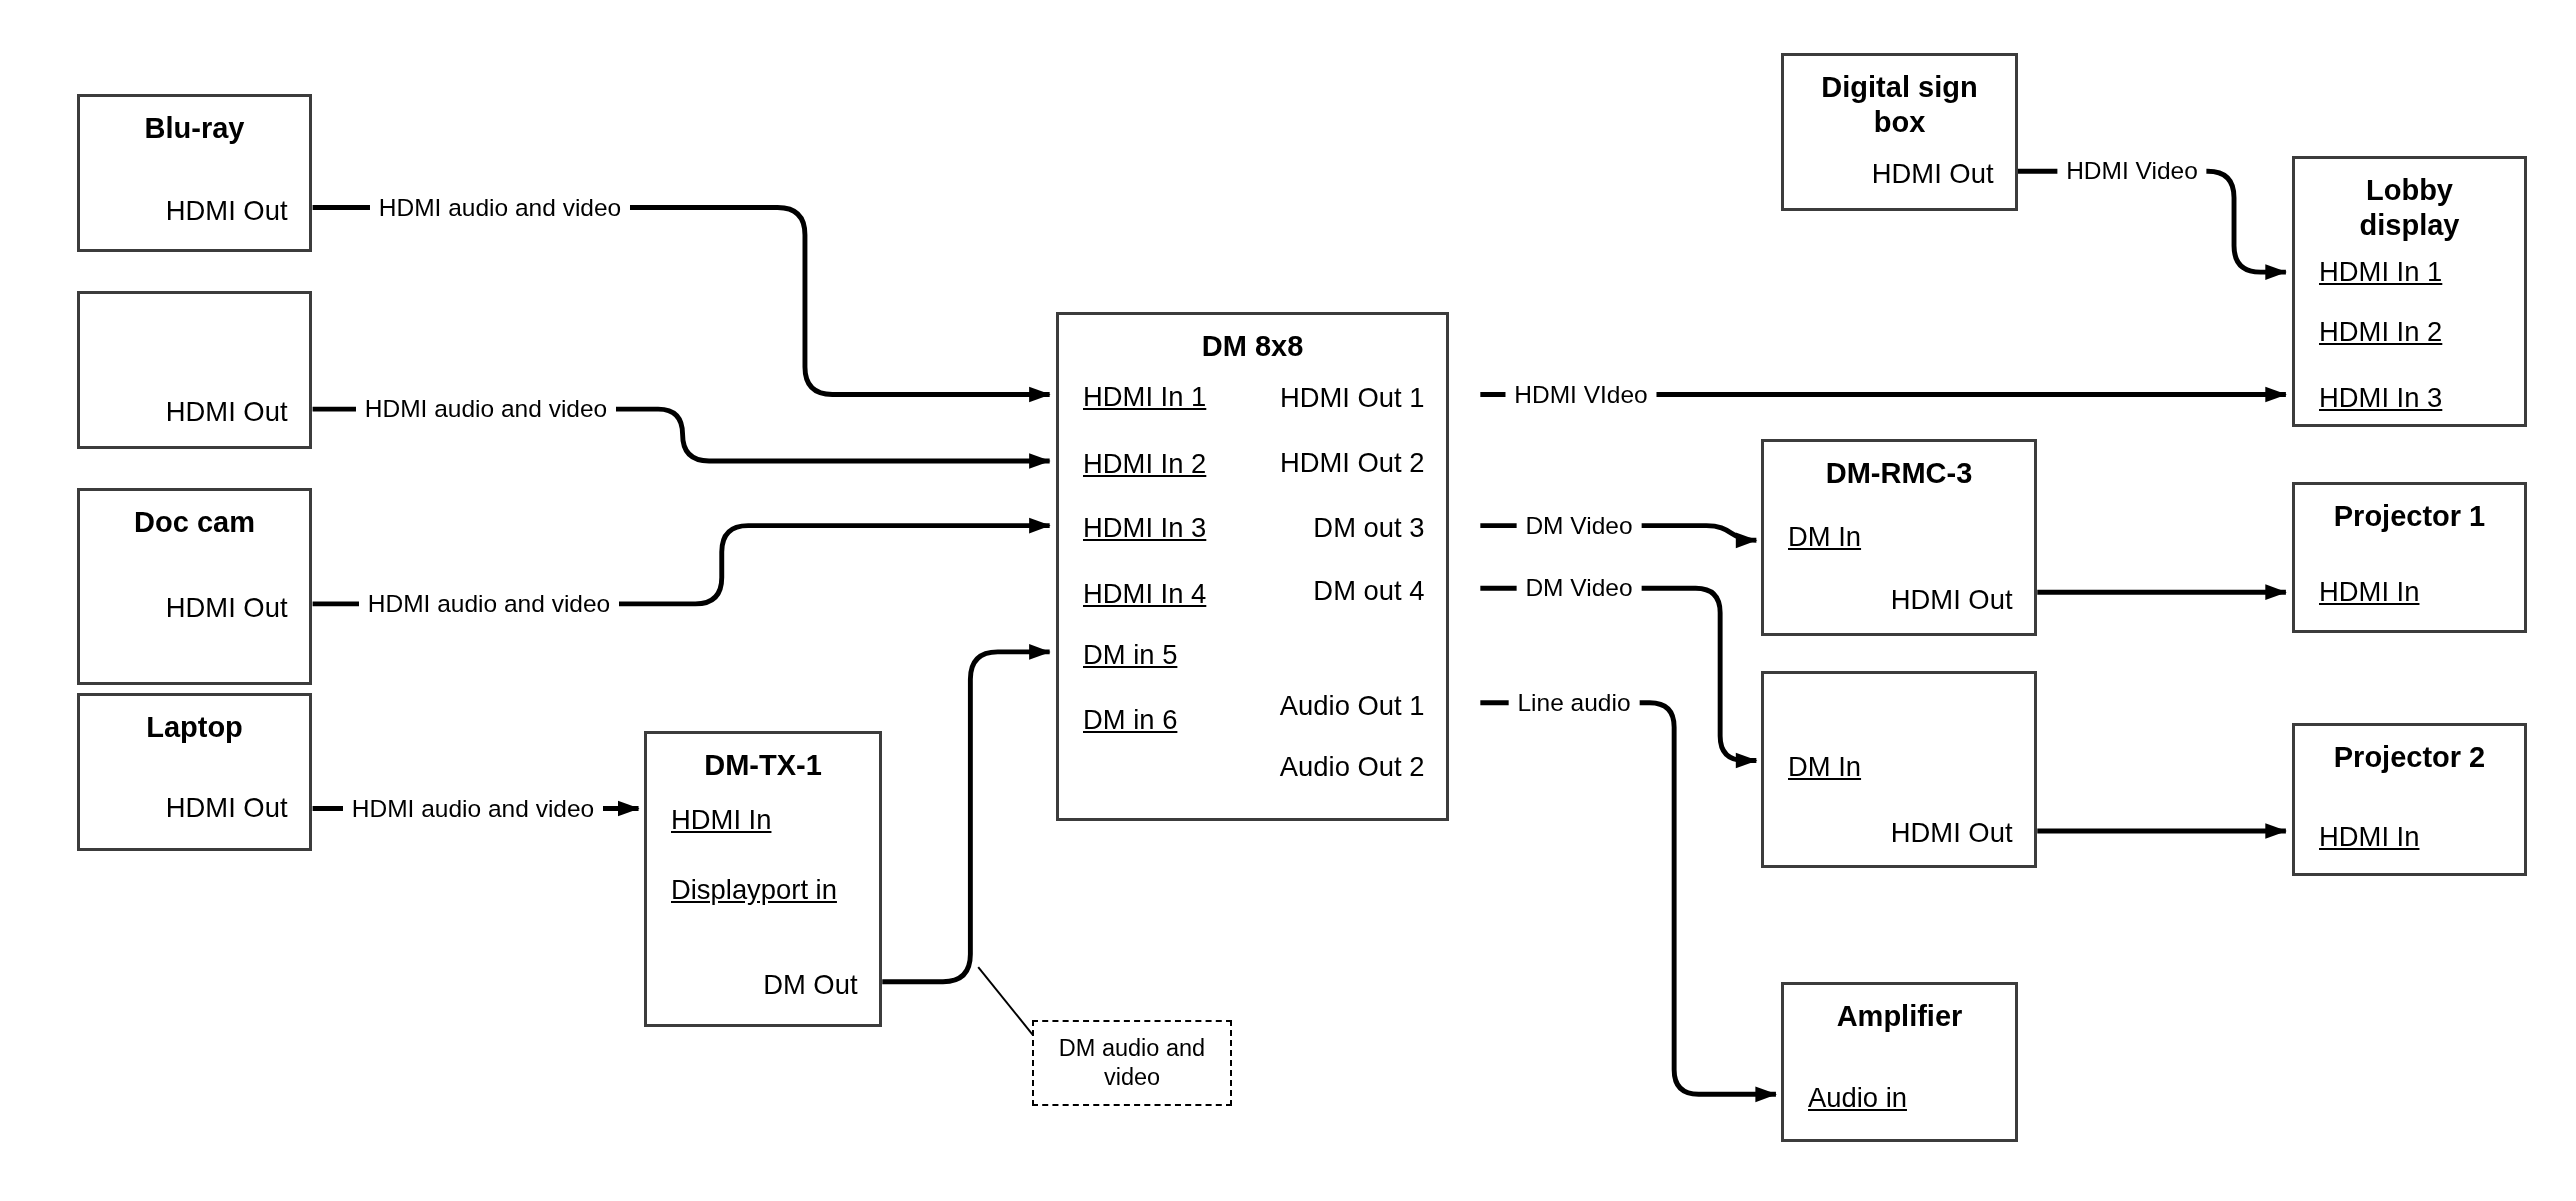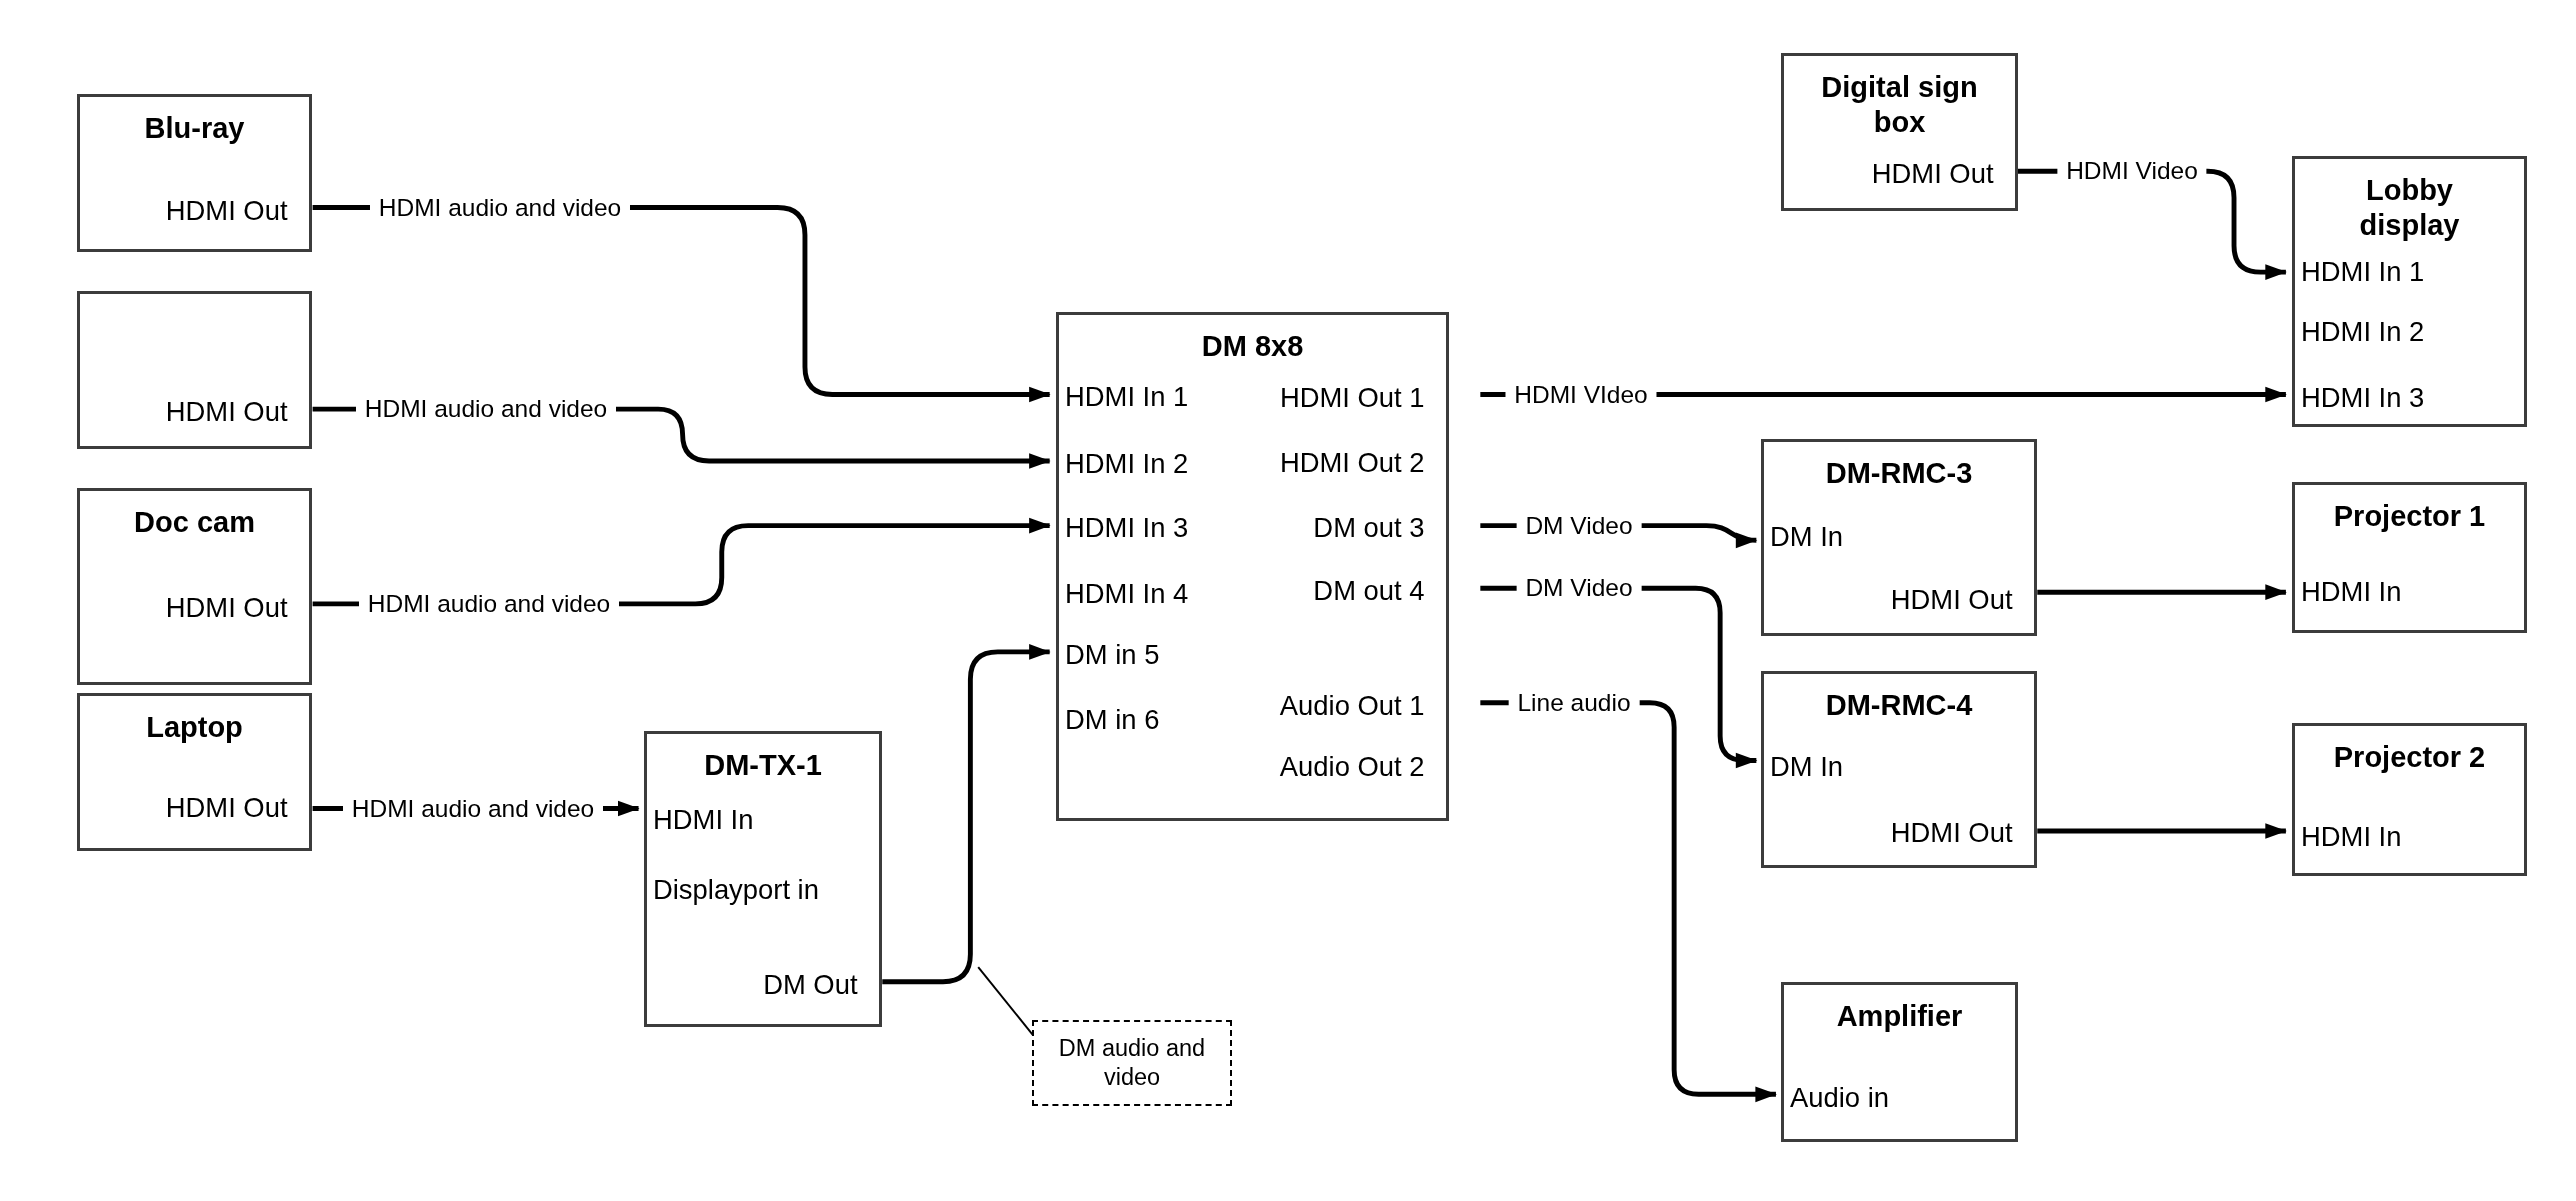--- a/index.html
+++ b/index.html
@@ -28,21 +28,21 @@
     font-size:29px;
     line-height:35px;
   }
   .node .title.narrow{width:166px;margin:0 auto;}
   .port{
     position:absolute;
     transform:translateY(-50%);
     font-size:27.4px;
     white-space:nowrap;
   }
-  .port.left{left:6px;}
+  .port.left{left:24px;text-decoration:underline;}
   .port.right{right:21.5px;text-align:right;}
   .elabel{
     position:absolute;
     transform:translate(-50%,-50%);
     background:#ffffff;
     padding:0 8.8px;
     font-size:24.5px;
     white-space:nowrap;
   }
   .callout{
@@ -143,21 +143,20 @@
     <div class="port left" style="top:95px;">DM In</div>
     <div class="port right" style="top:158px;">HDMI Out</div>
   </div>
 
   <div class="node" style="left:2292px;top:482px;width:235px;height:151px;">
     <div class="title">Projector 1</div>
     <div class="port left" style="top:107px;">HDMI In</div>
   </div>
 
   <div class="node" style="left:1761px;top:671px;width:276px;height:197px;">
-    <div class="title">DM-RMC-4</div>
     <div class="port left" style="top:93px;">DM In</div>
     <div class="port right" style="top:159px;">HDMI Out</div>
   </div>
 
   <div class="node" style="left:2292px;top:723px;width:235px;height:153px;">
     <div class="title">Projector 2</div>
     <div class="port left" style="top:111px;">HDMI In</div>
   </div>
 
   <div class="node" style="left:1781px;top:982px;width:237px;height:160px;">

